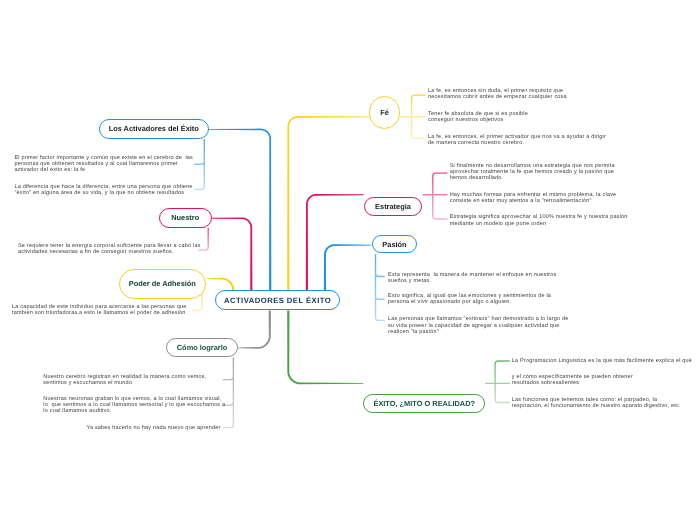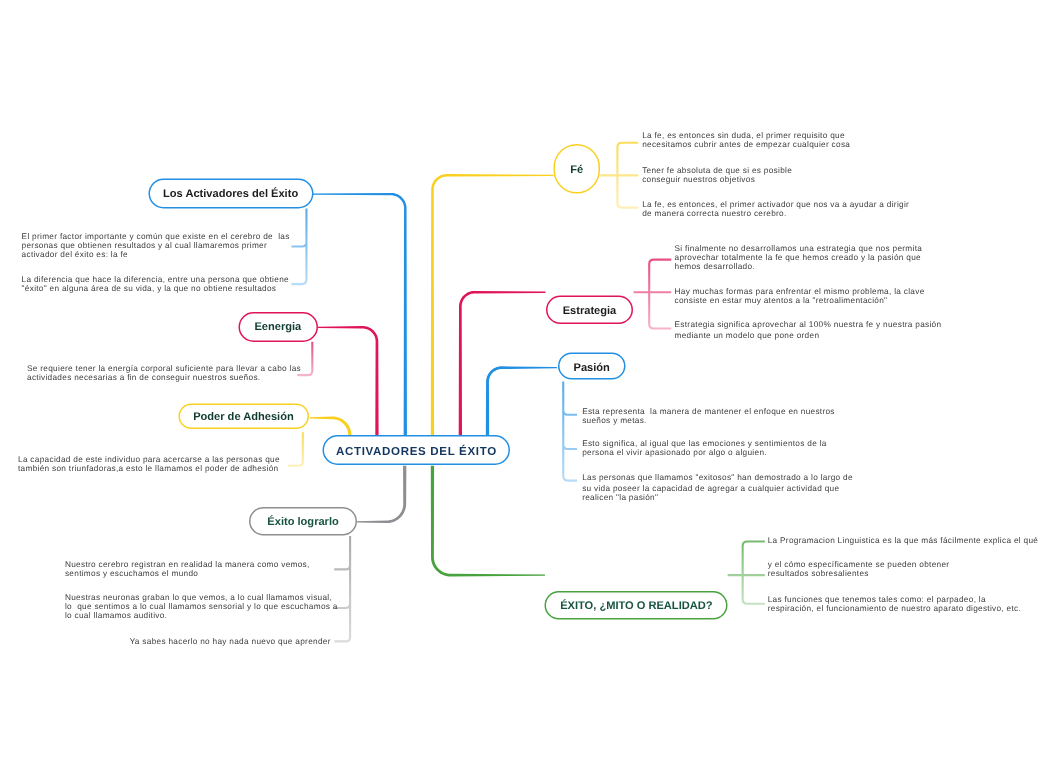--- a/index.html
+++ b/index.html
@@ -78,29 +78,29 @@
 
   <div class="node" style="left: 215.1px; top: 290.2px; width: 125px; height: 20px; font-size: 7.7px; letter-spacing: 0.45px; border-color: rgb(33, 144, 227); color: rgb(19, 54, 95);">
     <span>ACTIVADORES DEL ÉXITO</span>
   </div>
 
   <div class="node" style="left: 98.7px; top: 118.9px; width: 110.1px; height: 20px; font-size: 7.4px; border-color: rgb(33, 144, 227); color: rgb(28, 28, 28);">
     <span>Los Activadores del Éxito</span>
   </div>
 
   <div class="node" style="left: 158.7px; top: 207.7px; width: 53.1px; height: 20.2px; font-size: 7.4px; border-color: rgb(224, 20, 90); color: rgb(15, 59, 49);">
-    <span>Eenergia</span>
+    <span>Nuestro</span>
   </div>
 
-  <div class="node" style="left: 118.9px; top: 268.6px; width: 86.8px; height: 17px; font-size: 7.4px; border-color: rgb(250, 208, 32); color: rgb(15, 59, 49); text-align: right;">
+  <div class="node" style="left: 118.9px; top: 268.6px; width: 86.8px; height: 30px; font-size: 7.4px; border-color: rgb(250, 208, 32); color: rgb(15, 59, 49); text-align: right;">
     <span>Poder de Adhesión</span>
   </div>
 
   <div class="node" style="left: 165.9px; top: 337.9px; width: 72.3px; height: 19.5px; font-size: 7.4px; border-color: rgb(140, 142, 145); color: rgb(23, 84, 63);">
-    <span>Éxito lograrlo</span>
+    <span>Cómo lograrlo</span>
   </div>
 
   <div class="node" style="left: 368.9px; top: 96px; width: 31.3px; height: 33px; font-size: 7.4px; border-color: rgb(250, 208, 32); color: rgb(15, 59, 49);">
     <span>Fé</span>
   </div>
 
   <div class="node" style="left: 363.6px; top: 184.8px; width: 58.8px; height: 19.4px; font-size: 7.4px; border-color: rgb(224, 20, 90); color: rgb(28, 28, 28); margin-top: 12px;">
     <span>Estrategia</span>
   </div>
 

